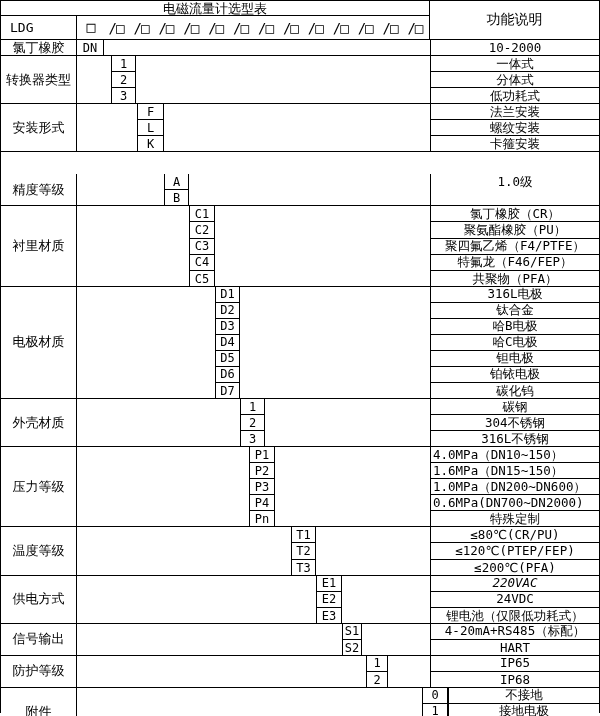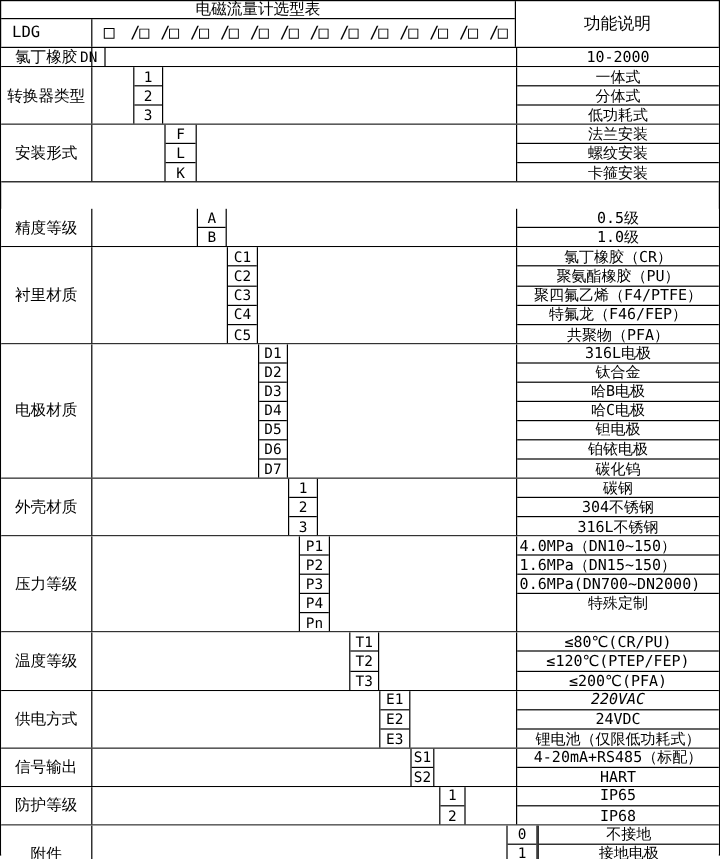--- a/index.html
+++ b/index.html
@@ -74,21 +74,21 @@
             <span class="slot">/□</span>
             <span class="slot">/□</span>
           </div>
       </div>
     </div>
     <div class="header-right">功能说明</div>
   </div>
   <div id="blocks">
       <div class="block" style="height: 16.05px;">
         <div class="blk-label">氯丁橡胶</div>
-        <div class="code-col flush" style="left: 60px; width: 27px;">
+        <div class="code-col flush" style="left: 76px; width: 27px;">
           <div class="cell lastrow" style="height: 16.05px;">DN</div>
         </div>
         <div class="desc-col" style="left: 429px;">
           <div class="cell lastrow" style="height: 16.05px;">10-2000</div>
         </div>
       </div>
       <div class="block" style="height: 48.15px;">
         <div class="blk-label">转换器类型</div>
         <div class="code-col" style="left: 110px; width: 25px;">
           <div class="cell" style="height: 16.05px;">1</div>
@@ -114,21 +114,20 @@
           <div class="cell lastrow" style="height: 16.05px;">卡箍安装</div>
         </div>
       </div>
       <div class="block" style="height: 32.1px; margin-top: 22px;">
         <div class="blk-label">精度等级</div>
         <div class="code-col" style="left: 163px; width: 25px;">
           <div class="cell" style="height: 16.05px;">A</div>
           <div class="cell lastrow" style="height: 16.05px;">B</div>
         </div>
         <div class="desc-col" style="left: 429px;">
-          <div class="cell" style="height: 16.05px;">0.5级</div>
           <div class="cell lastrow" style="height: 16.05px;">1.0级</div>
         </div>
       </div>
       <div class="block" style="height: 80.25px;">
         <div class="blk-label">衬里材质</div>
         <div class="code-col" style="left: 188px; width: 26px;">
           <div class="cell" style="height: 16.05px;">C1</div>
           <div class="cell" style="height: 16.05px;">C2</div>
           <div class="cell" style="height: 16.05px;">C3</div>
           <div class="cell" style="height: 16.05px;">C4</div>
@@ -181,20 +180,21 @@
         <div class="code-col" style="left: 248px; width: 26px;">
           <div class="cell" style="height: 16.05px;">P1</div>
           <div class="cell" style="height: 16.05px;">P2</div>
           <div class="cell" style="height: 16.05px;">P3</div>
           <div class="cell" style="height: 16.05px;">P4</div>
           <div class="cell lastrow" style="height: 16.05px;">Pn</div>
         </div>
         <div class="desc-col" style="left: 429px;">
           <div class="cell left" style="height: 16.05px;">4.0MPa（DN10~150）</div>
           <div class="cell left" style="height: 16.05px;">1.6MPa（DN15~150）</div>
+          <div class="cell left" style="height: 16.05px;">1.0MPa（DN200~DN600）</div>
           <div class="cell left" style="height: 16.05px;">0.6MPa(DN700~DN2000)</div>
           <div class="cell lastrow" style="height: 16.05px;">特殊定制</div>
         </div>
       </div>
       <div class="block" style="height: 48.15px;">
         <div class="blk-label">温度等级</div>
         <div class="code-col" style="left: 290px; width: 25px;">
           <div class="cell" style="height: 16.05px;">T1</div>
           <div class="cell" style="height: 16.05px;">T2</div>
           <div class="cell lastrow" style="height: 16.05px;">T3</div>

